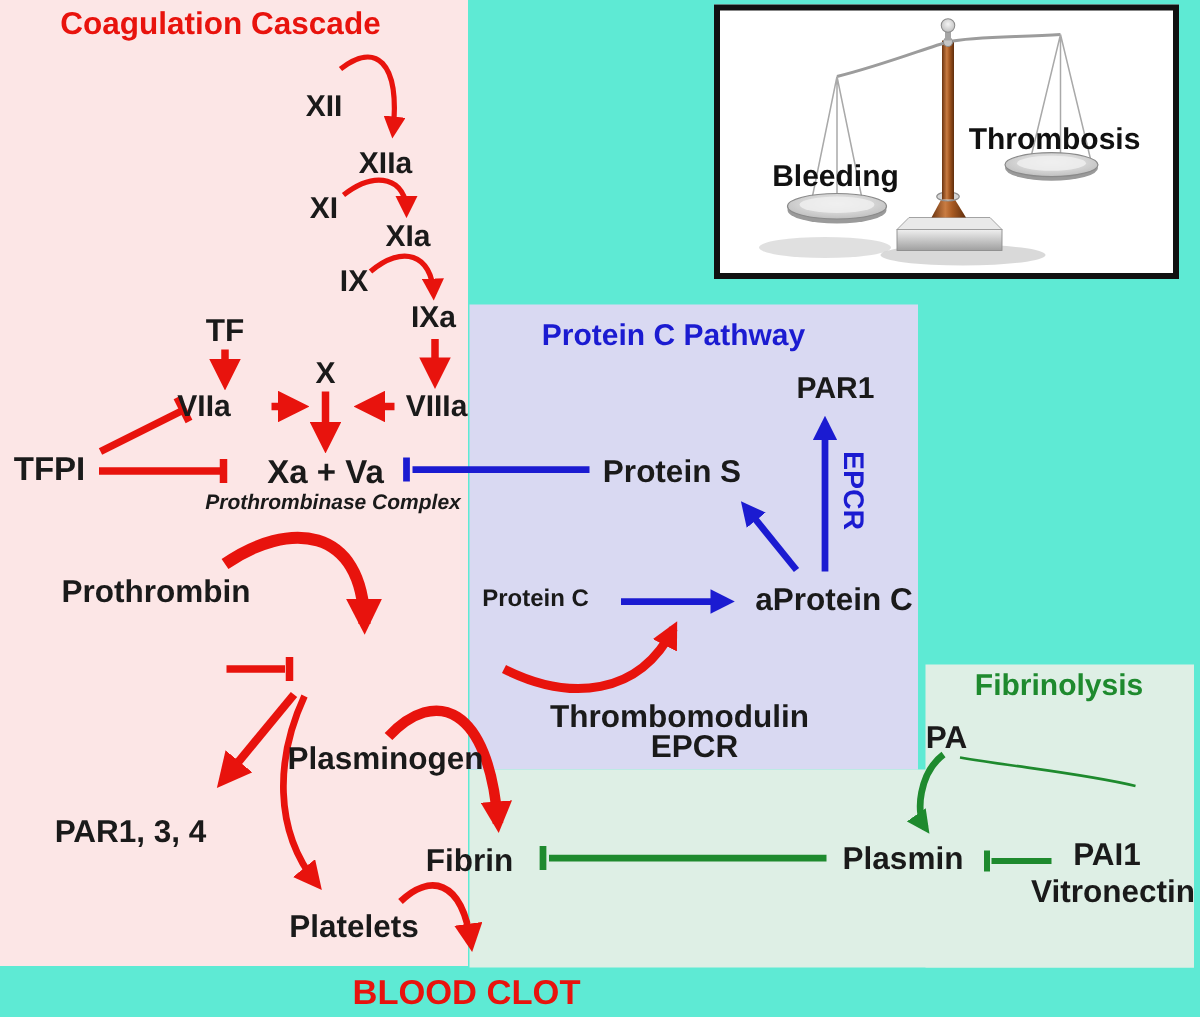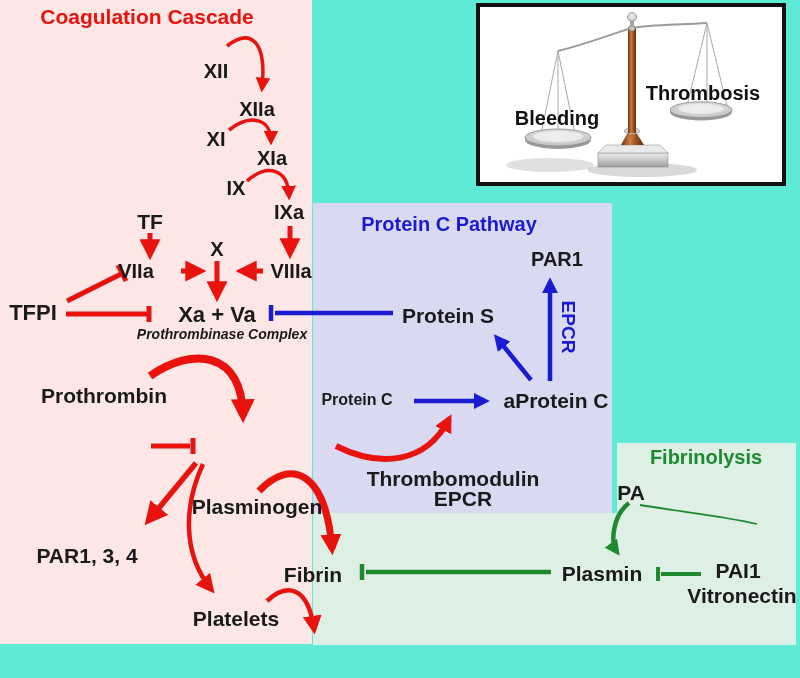--- a/index.html
+++ b/index.html
@@ -100,20 +100,21 @@
   <div class="lbl" style="left:136px;top:271px;font-size:20px;">VIIa</div>
   <div class="lbl" style="left:291px;top:271px;font-size:20px;">VIIIa</div>
   <div class="lbl" style="left:33px;top:313px;font-size:22px;">TFPI</div>
   <div class="lbl" style="left:217px;top:315px;font-size:22px;">Xa + Va</div>
   <div class="lbl italic" style="left:222px;top:334px;font-size:14px;">Prothrombinase Complex</div>
   <div class="lbl" style="left:104px;top:395px;font-size:21px;text-align:center;">Prothrombin</div>
   <div class="lbl" style="left:257px;top:506px;font-size:21px;">Plasminogen</div>
   <div class="lbl" style="left:87px;top:555px;font-size:21px;">PAR1, 3, 4</div>
   <div class="lbl" style="left:313px;top:574px;font-size:21px;">Fibrin</div>
   <div class="lbl" style="left:236px;top:618px;font-size:21px;">Platelets</div>
+  <div class="lbl" style="left:311px;top:662px;font-size:23px;color:#e8130d;">BLOOD CLOT</div>
 
   <div class="lbl" style="left:449px;top:224px;font-size:20px;color:#1b1bd1;">Protein C Pathway</div>
   <div class="lbl" style="left:557px;top:259px;font-size:20px;">PAR1</div>
   <div class="lbl vert" style="left:568px;top:327px;font-size:19px;color:#1b1bd1;">EPCR</div>
   <div class="lbl" style="left:448px;top:315px;font-size:21px;">Protein S</div>
   <div class="lbl" style="left:357px;top:400px;font-size:16px;">Protein C</div>
   <div class="lbl" style="left:556px;top:400px;font-size:21px;">aProtein C</div>
   <div class="lbl" style="left:453px;top:478px;font-size:21px;">Thrombomodulin</div>
   <div class="lbl" style="left:463px;top:498px;font-size:21px;">EPCR</div>
 

